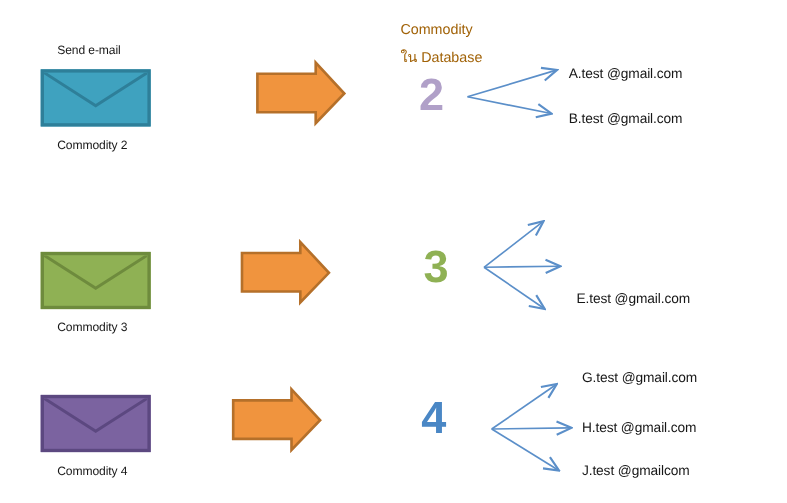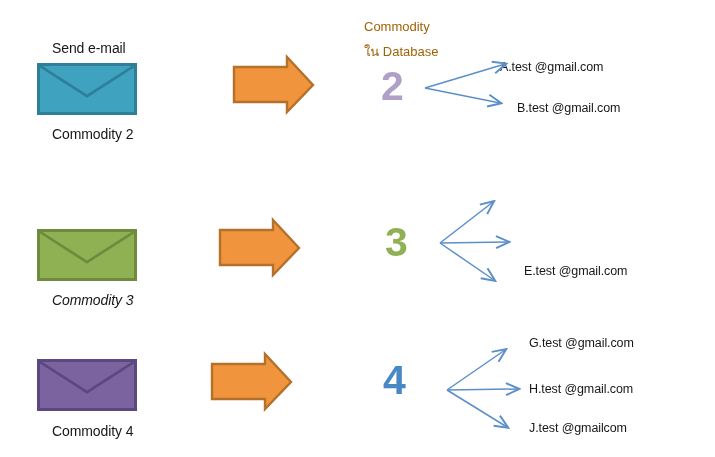--- a/index.html
+++ b/index.html
@@ -18,21 +18,21 @@
   .stage {
     position: absolute;
     left: 0; top: 0;
     width: 715px;
     height: 457px;
   }
   .abs { position: absolute; }
 
   
   .lbl {
-    font-size: 14px;
+    font-size: 11px;
     color: #171717;
     white-space: nowrap;
     letter-spacing: -0.1px;
     line-height: 1.15;
   }
   .hdr-line {
     font-size: 13px;
     color: #a16207;
     white-space: nowrap;
     line-height: 1.45;
@@ -93,31 +93,31 @@
     <div class="flap">
       <svg viewBox="0 0 100 52" preserveAspectRatio="none" aria-hidden="true">
         <path d="M0 0 L50 34 L100 0" fill="none" stroke="#2e7f99" stroke-width="3"></path>
       </svg>
     </div>
   </div>
   <div class="abs lbl" style="left:52px; top:126px;">Commodity 2</div>
 
   <div class="abs numeral" style="left:381px; top:66px; color:#b0a0c8;">2</div>
 
-  <div class="abs email" style="left:500px; top:60px;">A.test @gmail.com</div>
+  <div class="abs email" style="left:517px; top:60px;">A.test @gmail.com</div>
   <div class="abs email" style="left:517px; top:101px;">B.test @gmail.com</div>
 
   <div class="envelope env-green" style="left:37px; top:229px;">
     <div class="flap">
       <svg viewBox="0 0 100 52" preserveAspectRatio="none" aria-hidden="true">
         <path d="M0 0 L50 34 L100 0" fill="none" stroke="#6e8b3d" stroke-width="3"></path>
       </svg>
     </div>
   </div>
-  <div class="abs lbl" style="left:52px; top:292px;font-style:italic;">Commodity 3</div>
+  <div class="abs lbl" style="left:52px; top:292px;">Commodity 3</div>
 
   <div class="abs numeral" style="left:385px; top:222px; color:#8fb154;">3</div>
 
   <div class="abs email" style="left:524px; top:232px;margin-top:32px;">E.test @gmail.com</div>
 
   <div class="envelope env-purple" style="left:37px; top:359px;">
     <div class="flap">
       <svg viewBox="0 0 100 52" preserveAspectRatio="none" aria-hidden="true">
         <path d="M0 0 L50 34 L100 0" fill="none" stroke="#5c4880" stroke-width="3"></path>
       </svg>

